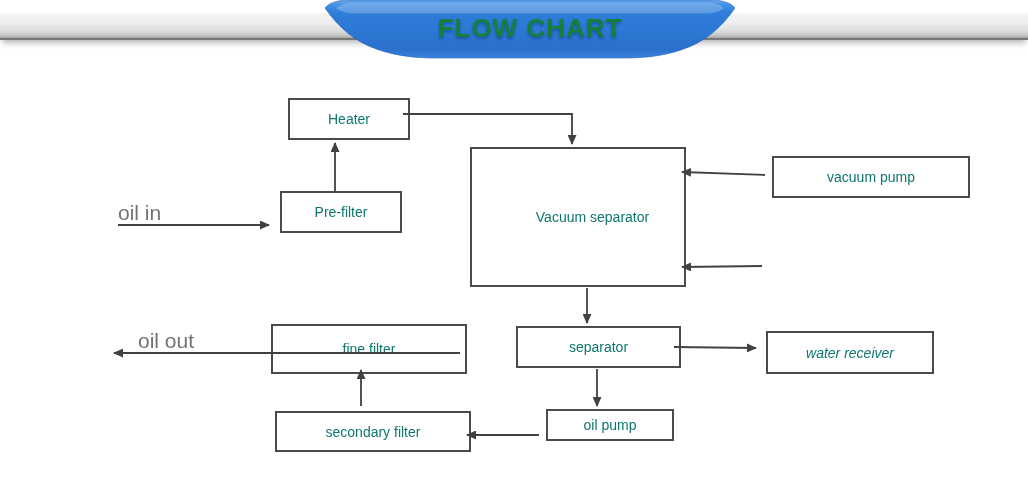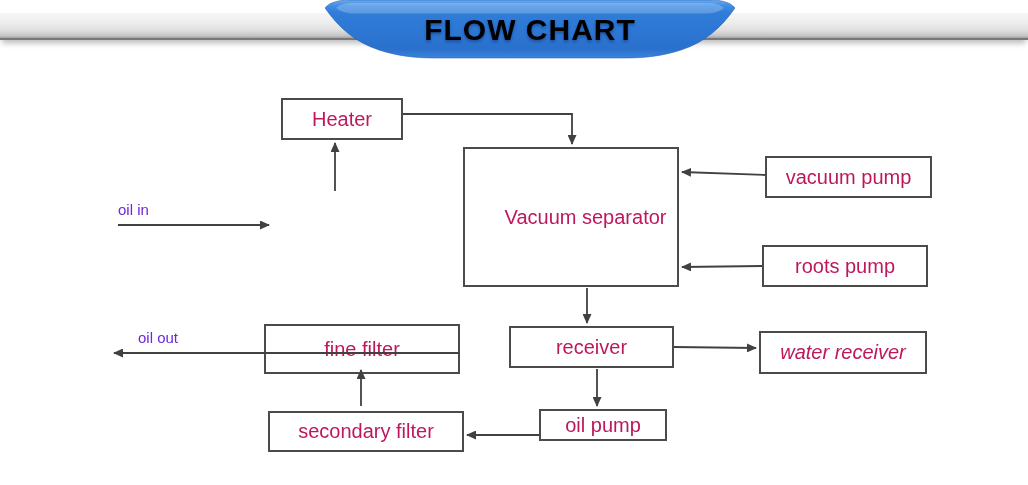--- a/index.html
+++ b/index.html
@@ -16,46 +16,46 @@
     position:absolute;left:0;top:13px;width:1028px;height:25px;
     background:linear-gradient(180deg,#f6f6f6 0%,#ededed 40%,#dedede 70%,#c6c6c6 90%,#a3a3a3 100%);
     border-bottom:2px solid #787878;
     box-shadow:0 5px 6px -2px rgba(0,0,0,0.28);
   }
   .ribbon-wrap{position:absolute;left:325px;top:0;width:410px;height:62px;}
   .ribbon-wrap svg{display:block;}
   .ribbon-title{
     position:absolute;left:325px;top:13px;width:410px;
     text-align:center;
-    font-size:30px;font-weight:bold;color:#000000;
+    font-size:26px;font-weight:bold;color:#15803d;
     letter-spacing:1px;
     text-shadow:0 2px 3px rgba(10,40,110,0.45);
     user-select:none;
   }
 
   
   .node{
     position:absolute;box-sizing:border-box;
     background:#ffffff;border:2px solid #4b4b4b;
     display:flex;align-items:center;justify-content:center;
-    font-size:20px;color:#be185d;white-space:nowrap;
+    font-size:14px;color:#0f766e;white-space:nowrap;margin-left:7px;
   }
   #n-heater          {left:281px;top: 98px;width:122px;height:42px;}
   #n-pre-filter      {left:273px;top:191px;width:122px;height:42px;}
   #n-vacuum-separator{left:463px;top:147px;width:216px;height:140px;padding-left:29px;}
-  #n-vacuum-pump     {left:765px;top:156px;width:167px;height:42px;}
+  #n-vacuum-pump     {left:765px;top:156px;width:198px;height:42px;}
   #n-roots-pump      {left:762px;top:245px;width:166px;height:42px;}
   #n-condenser       {left:509px;top:326px;width:165px;height:42px;}
   #n-water-receiver  {left:759px;top:331px;width:168px;height:43px;font-style:italic;}
   #n-fine-filter     {left:264px;top:324px;width:196px;height:50px;}
   #n-secondary-filter{left:268px;top:411px;width:196px;height:41px;}
   #n-oil-pump        {left:539px;top:409px;width:128px;height:32px;}
 
   .flow-label{
-    position:absolute;font-size:15px;color:#6d28d9;white-space:nowrap;
+    position:absolute;font-size:21px;color:#737373;white-space:nowrap;
   }
   #lbl-oil-in {left:118px;top:201px;}
   #lbl-oil-out{left:138px;top:329px;}
 
   .arrows{position:absolute;left:0;top:0;pointer-events:none;}
 </style>
 </head>
 <body>
 
 <div class="screen">
@@ -86,24 +86,24 @@
                C 390,3 396,5 399,8
                C 394,12 386,14 378,13.5
                L 32,13.5
                C 24,14 16,12 11,8
                C 14,5 20,3 28,3 Z" fill="#ffffff" opacity="0.22"></path>
     </svg>
   </div>
   <div class="ribbon-title">FLOW CHART</div>
 
   <div class="node" id="n-heater">Heater</div>
+  <div class="node" id="n-pre-filter">Pre-filter</div>
   <div class="node" id="n-vacuum-separator">Vacuum separator</div>
   <div class="node" id="n-vacuum-pump">vacuum pump</div>
-  <div class="node" id="n-roots-pump">roots pump</div>
-  <div class="node" id="n-condenser">receiver</div>
+  <div class="node" id="n-condenser">separator</div>
   <div class="node" id="n-water-receiver">water receiver</div>
   <div class="node" id="n-fine-filter">fine filter</div>
   <div class="node" id="n-secondary-filter">secondary filter</div>
   <div class="node" id="n-oil-pump">oil pump</div>
 
   <div class="flow-label" id="lbl-oil-in">oil in</div>
   <div class="flow-label" id="lbl-oil-out">oil out</div>
 
   <svg class="arrows" width="1028" height="485" viewBox="0 0 1028 485">
     <defs>

